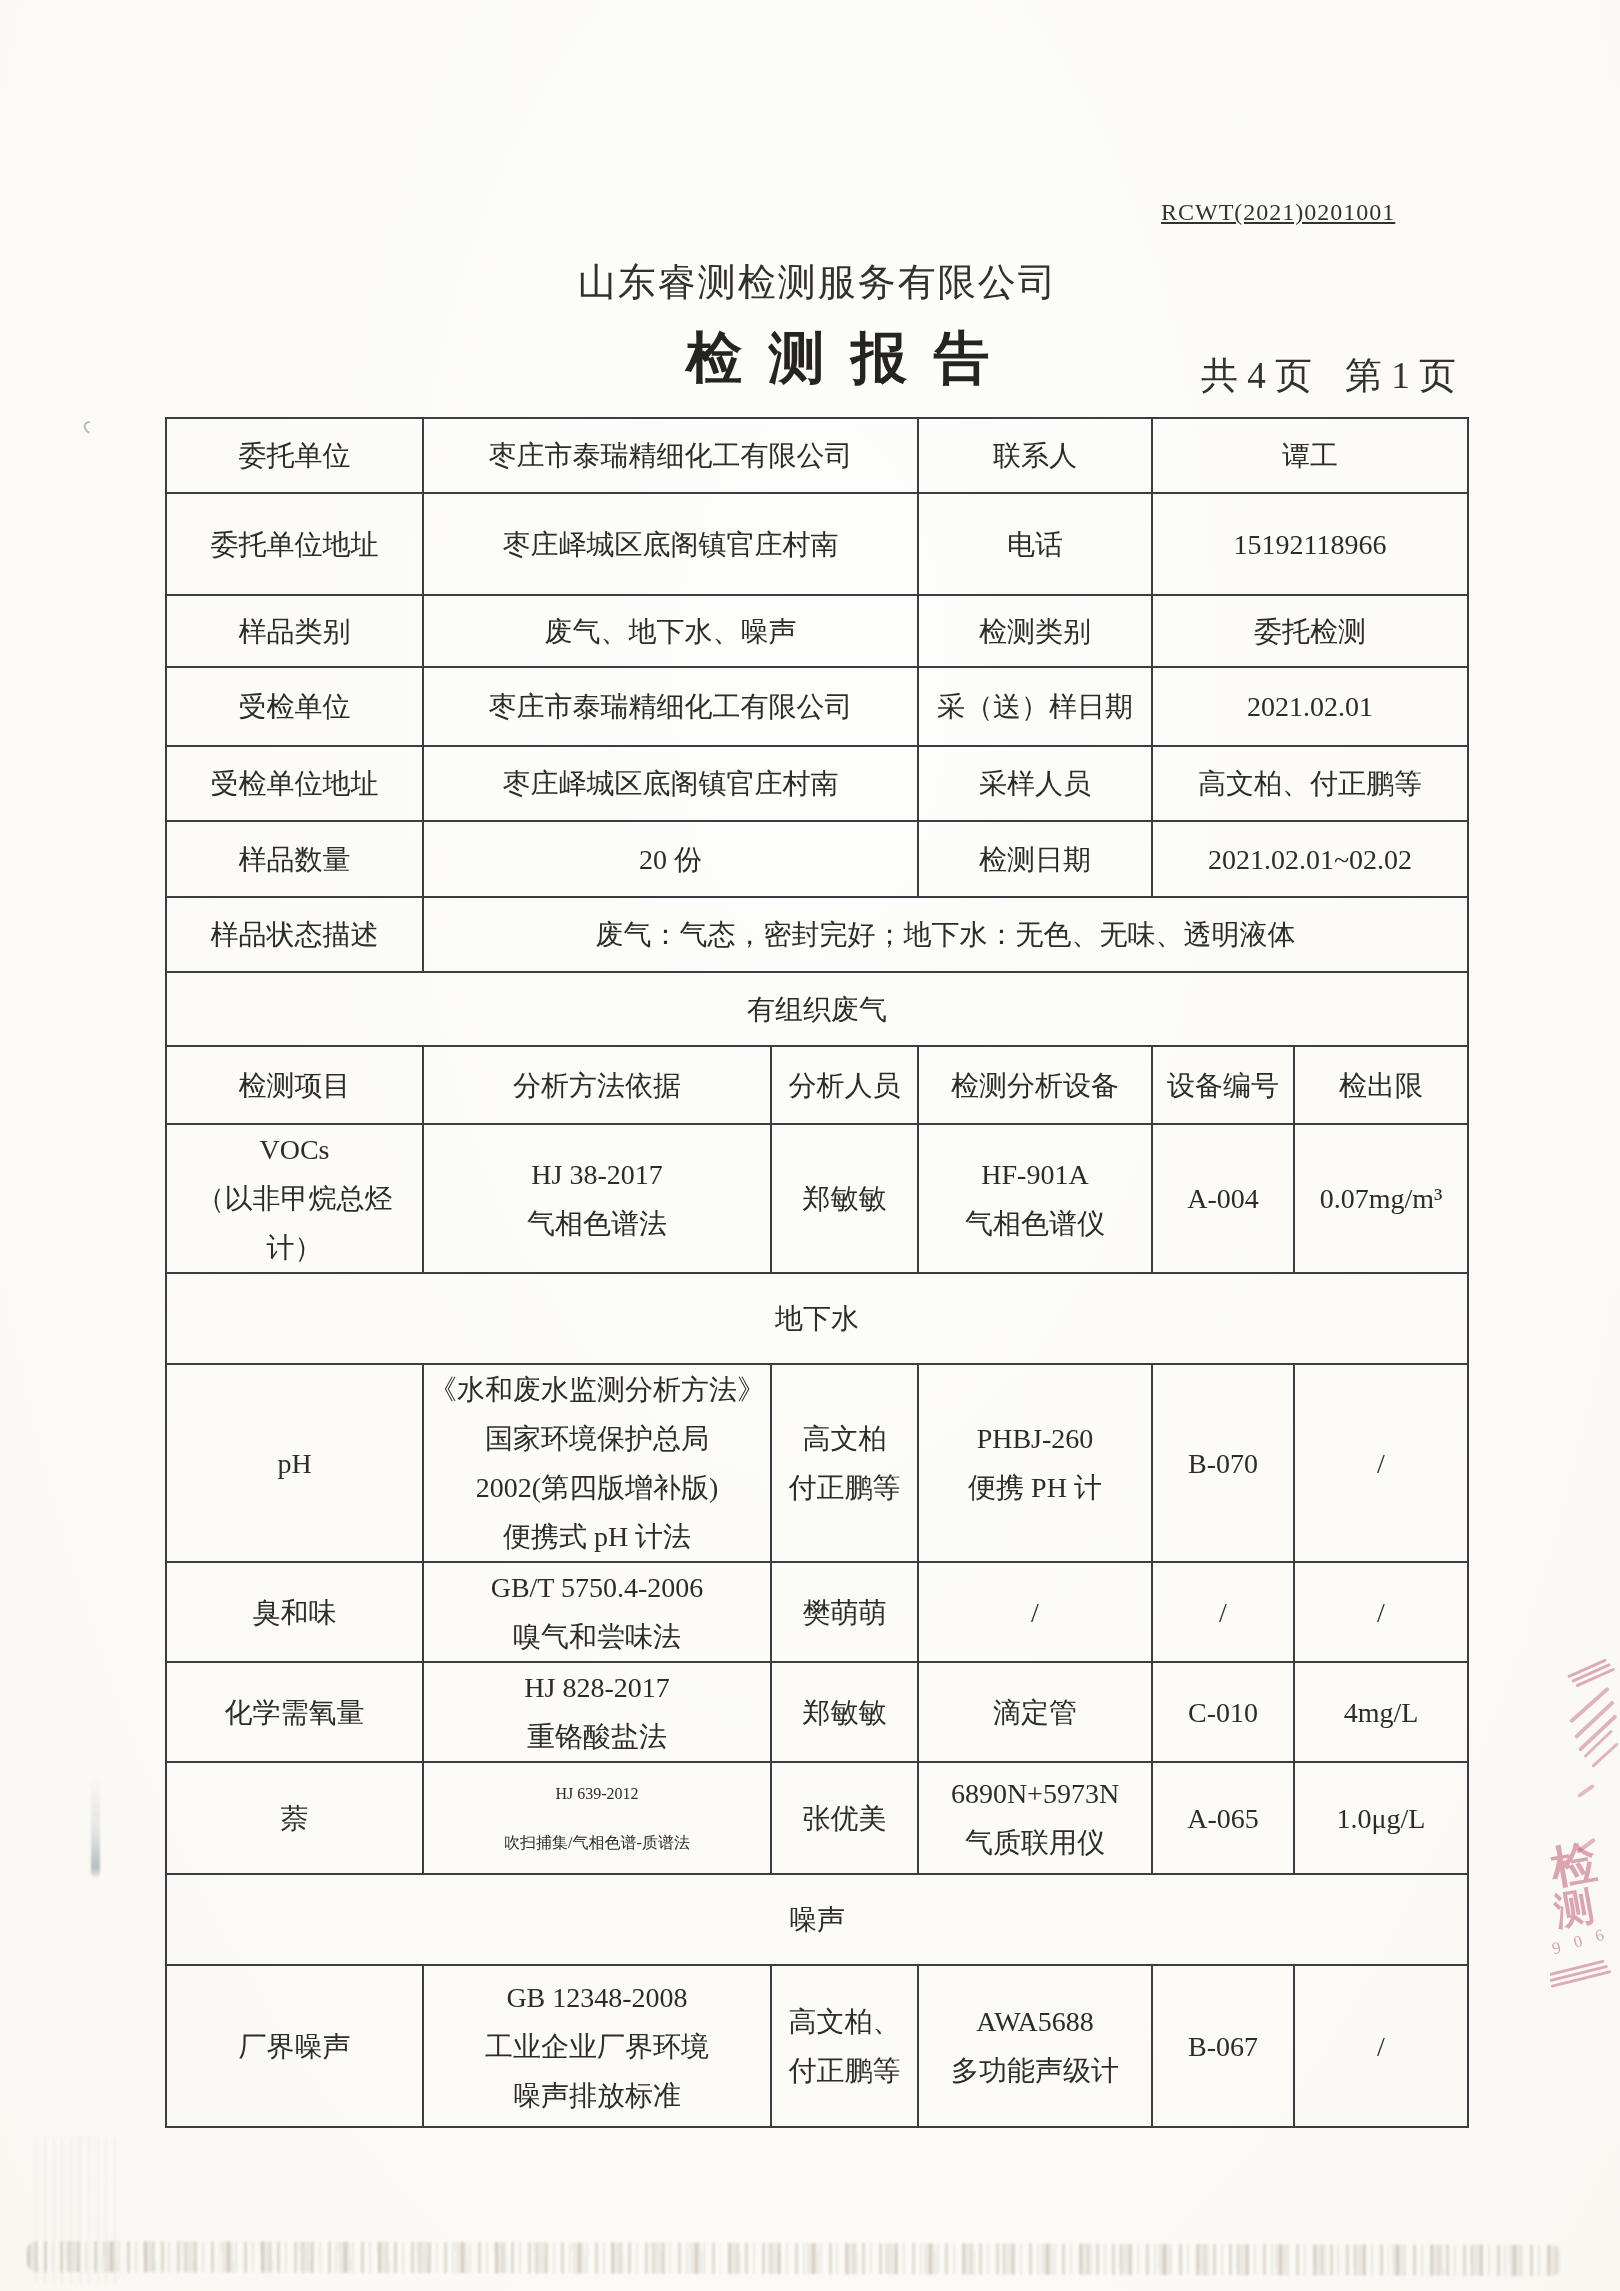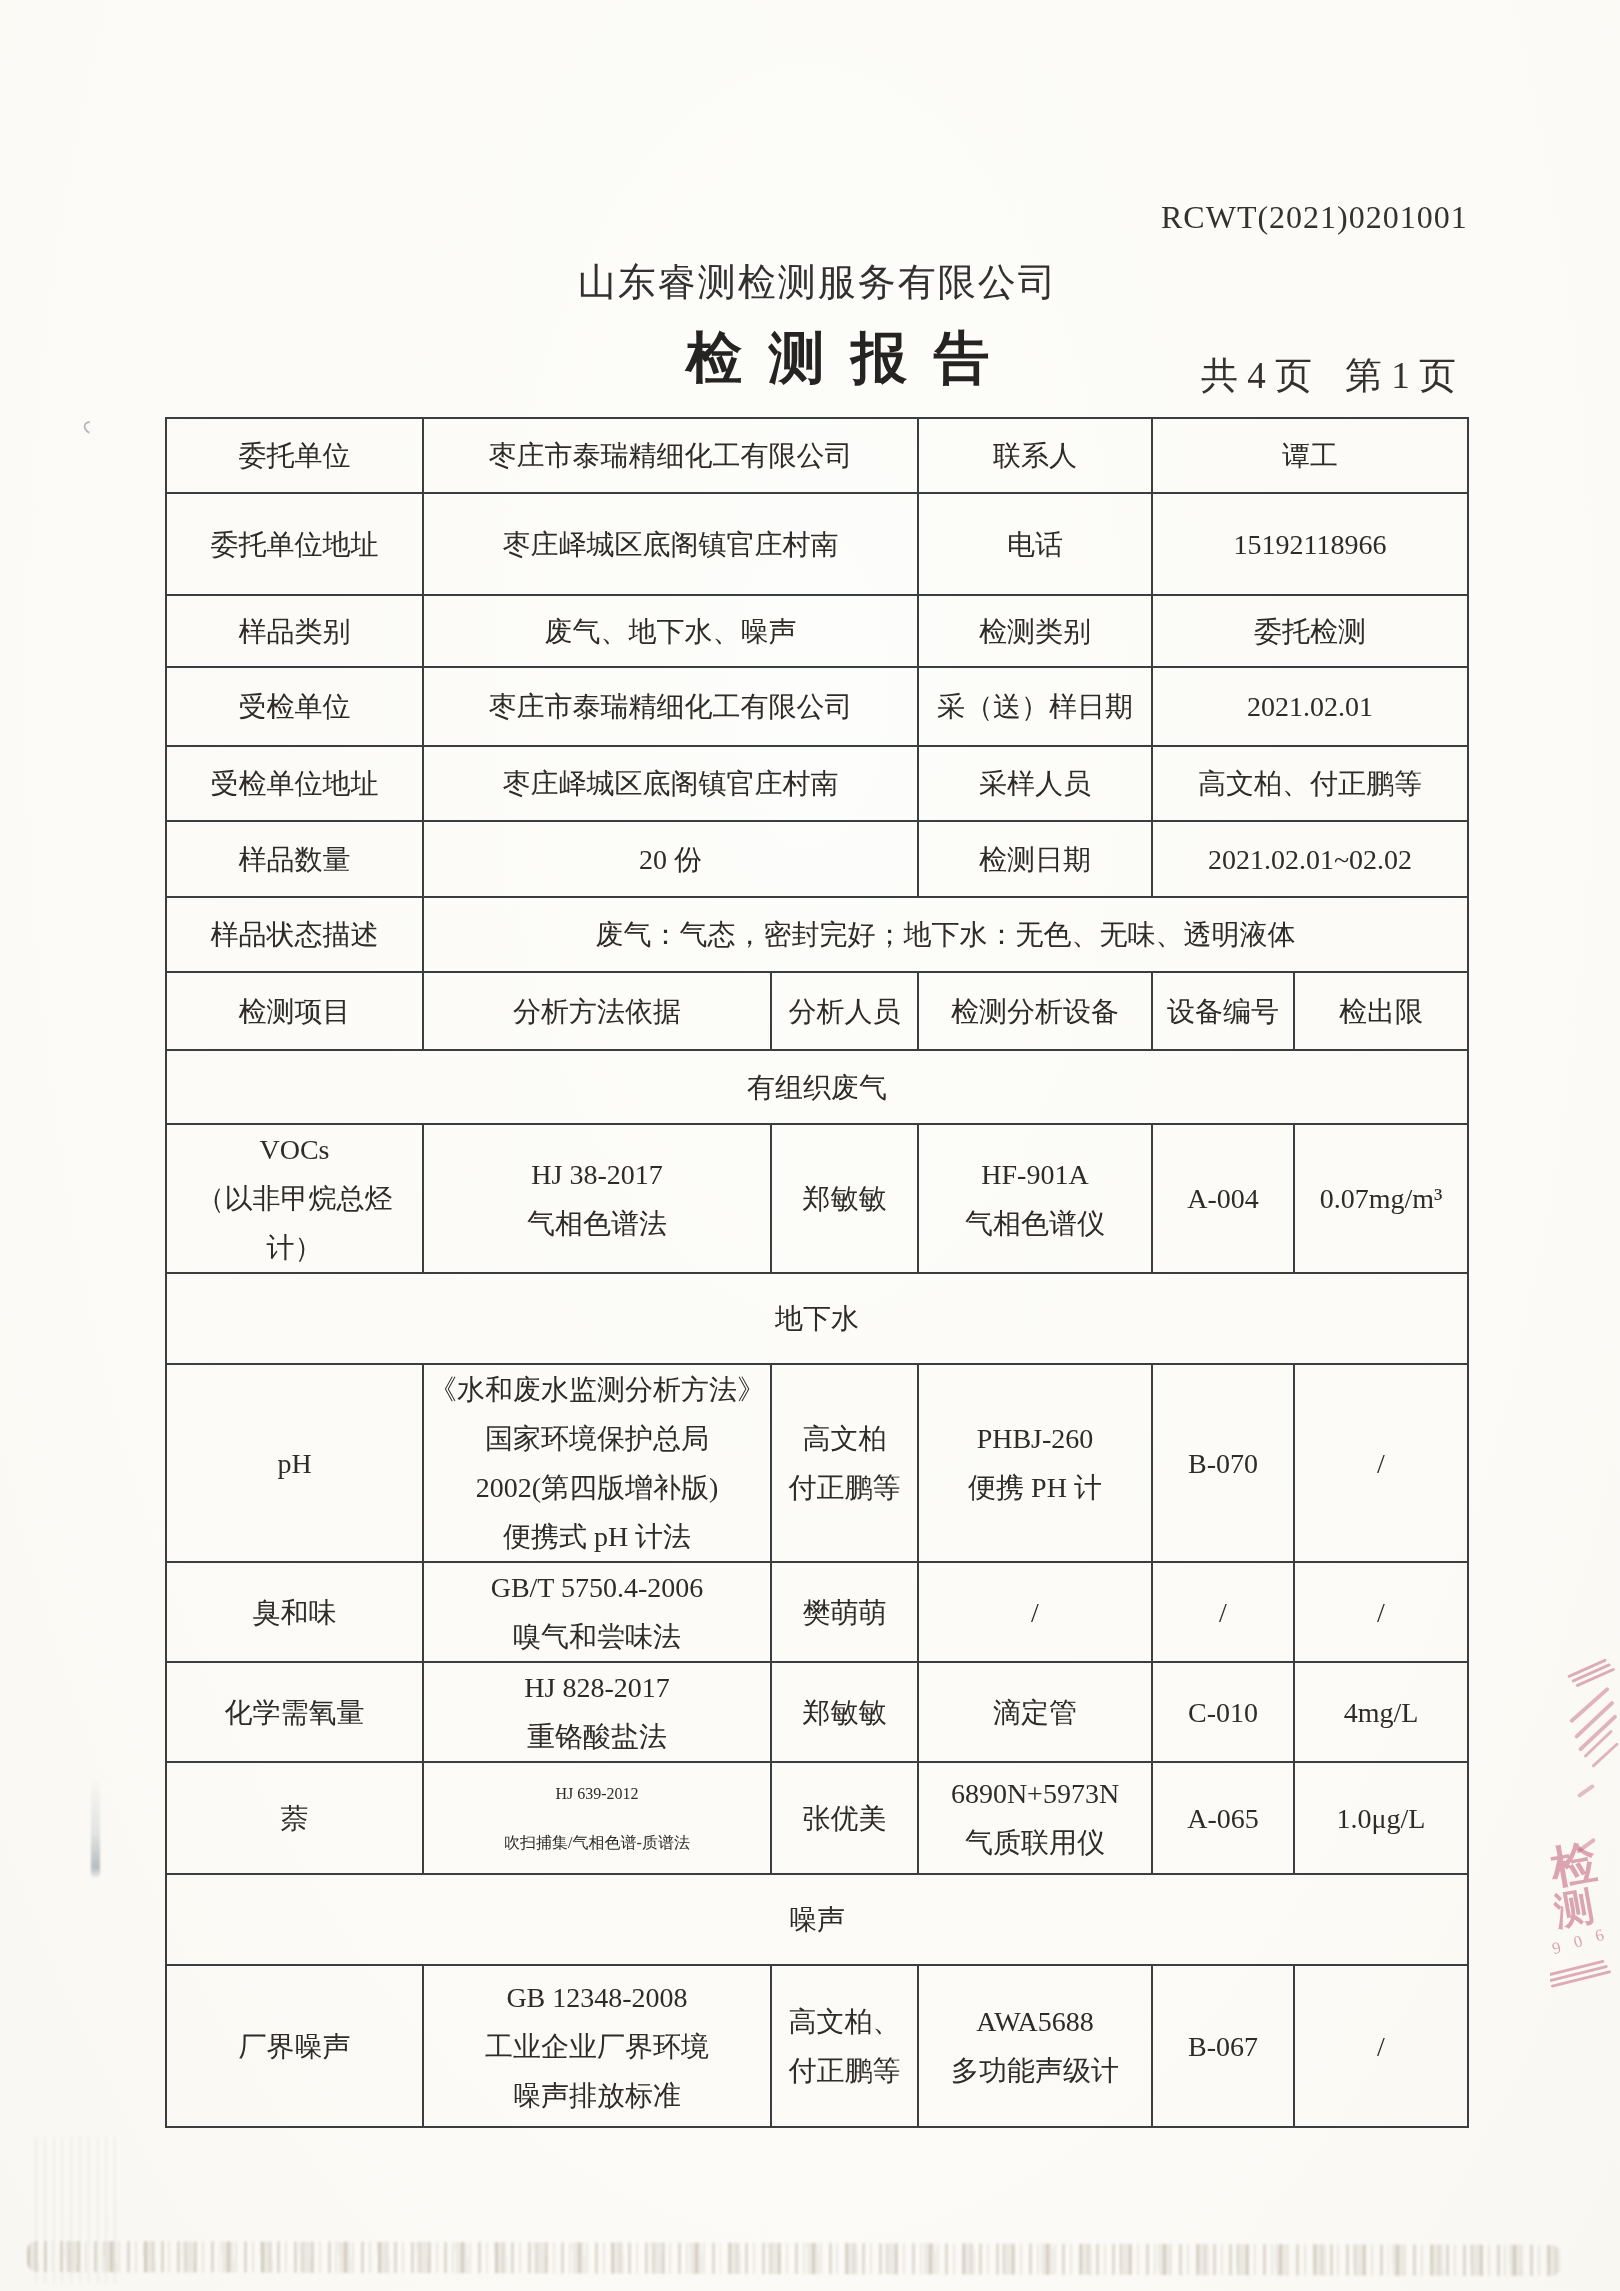--- a/index.html
+++ b/index.html
@@ -10,21 +10,21 @@
   }
   .page {
     position: relative;
     width: 1620px; height: 2292px;
     background: radial-gradient(ellipse at 50% 30%, #fdfdfb 0%, #fbfaf6 70%, #f8f7f2 100%);
     overflow: hidden;
     color: #2e2b28;
   }
   .report-no {
     position: absolute; left: 1161px; top: 199px;
-    font-size: 32px; letter-spacing: 1px; color: #34312e;
+    font-size: 24px; letter-spacing: 1px; color: #34312e; text-decoration: underline;
   }
   .company {
     position: absolute; left: 0; top: 257px; width: 1620px;
     text-align: center; transform: translateX(7.8px);
     font-size: 38px; letter-spacing: 2px; color: #323030;
   }
   .title {
     position: absolute; left: 0; top: 321px; width: 1620px;
     text-align: center; transform: translateX(41px);
     font-size: 56px; font-weight: bold; letter-spacing: 26.5px;
@@ -144,30 +144,30 @@
       <tr style="height:76px">
         <td>样品数量</td>
         <td colspan="2">20 份</td>
         <td>检测日期</td>
         <td colspan="2">2021.02.01~02.02</td>
       </tr>
       <tr style="height:75px">
         <td>样品状态描述</td>
         <td colspan="5">废气：气态，密封完好；地下水：无色、无味、透明液体</td>
       </tr>
+      <tr style="height:74px">
+        <td colspan="6">有组织废气</td>
+      </tr>
       <tr style="height:78px">
         <td>检测项目</td>
         <td>分析方法依据</td>
         <td>分析人员</td>
         <td>检测分析设备</td>
         <td>设备编号</td>
         <td>检出限</td>
-      </tr>
-      <tr style="height:74px">
-        <td colspan="6">有组织废气</td>
       </tr>
       <tr style="height:95px">
         <td class="lh48">VOCs
 （以非甲烷总烃计）</td>
         <td class="lh48">HJ 38-2017
 气相色谱法</td>
         <td>郑敏敏</td>
         <td class="lh48">HF-901A
 气相色谱仪</td>
         <td>A-004</td>

